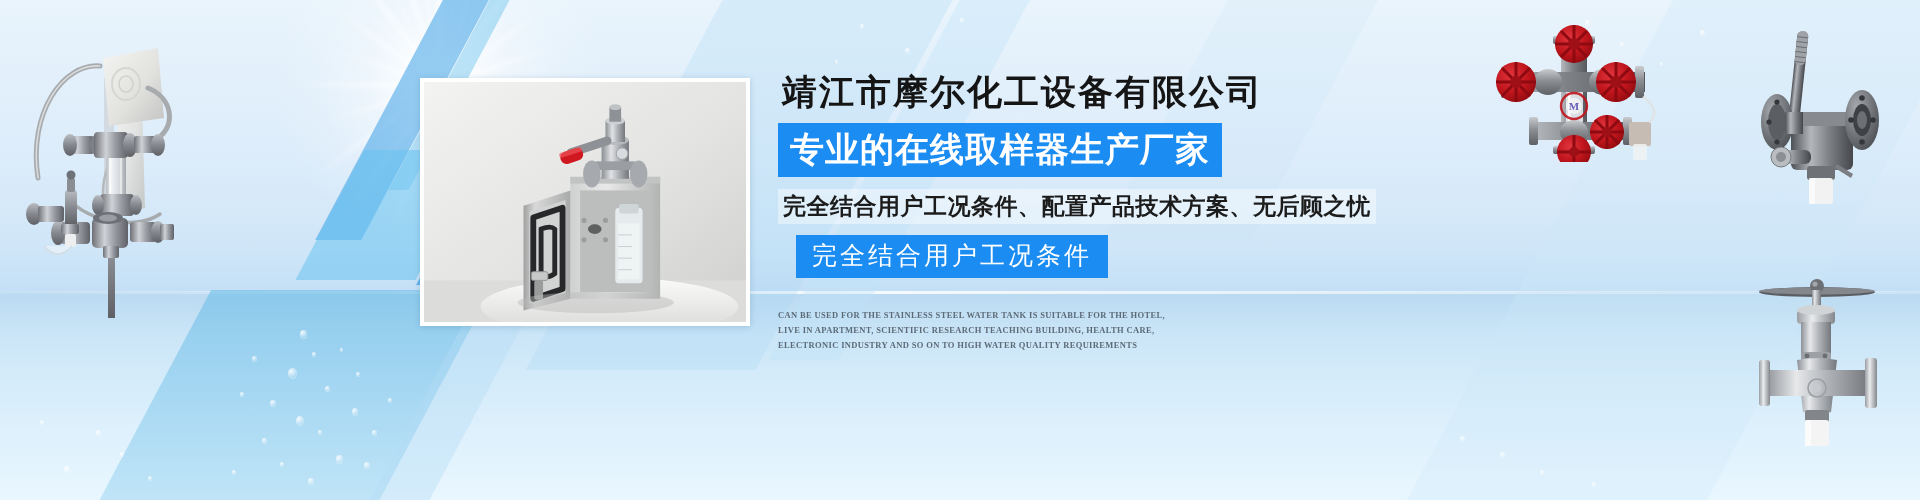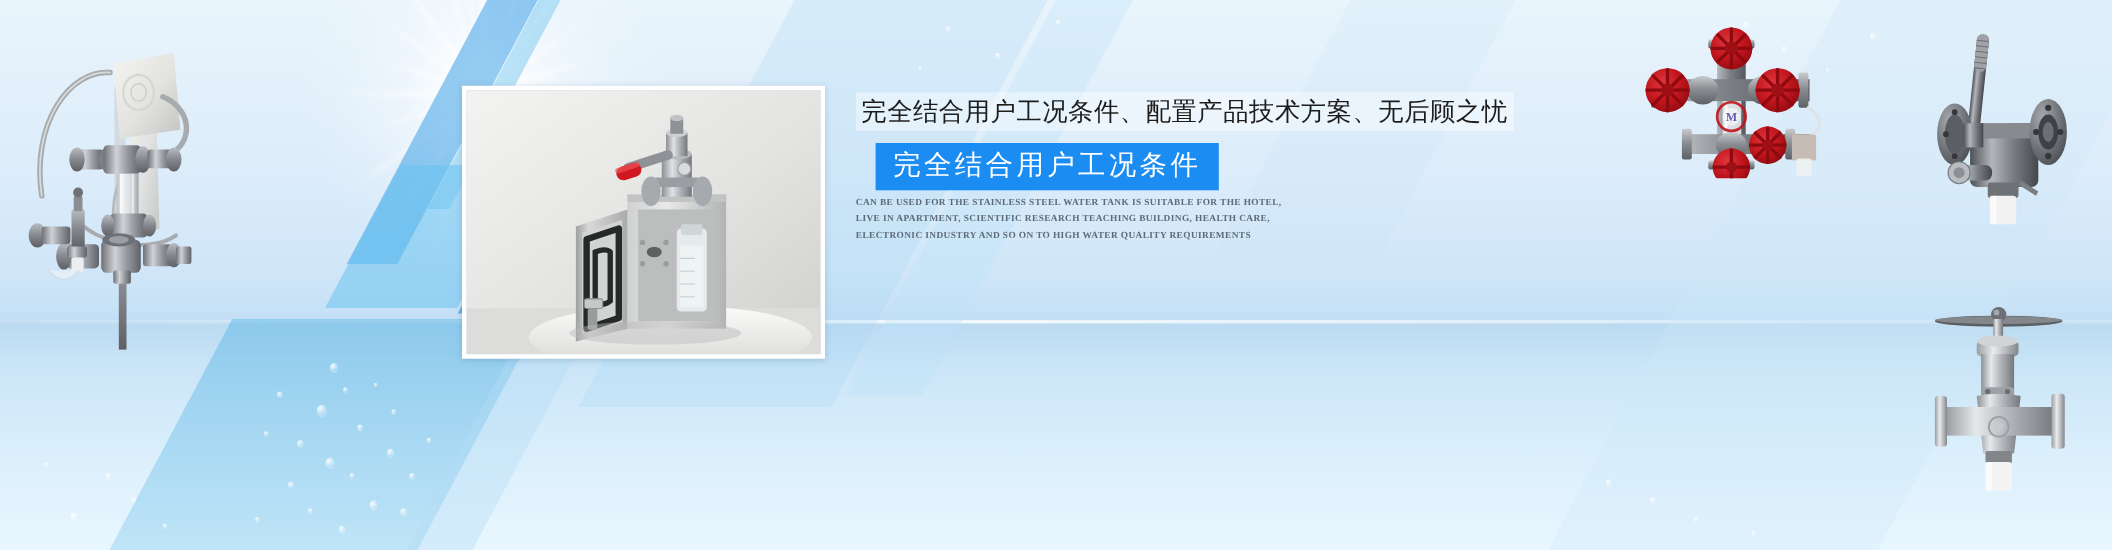--- a/index.html
+++ b/index.html
@@ -124,21 +124,21 @@
     font-weight:700;
     letter-spacing:1px;
     line-height:1;
     padding:9px 12px 11px 12px;
     white-space:nowrap;
   }
 
   .subline {
     margin-top:12px;
     font-size:23px;
-    font-weight:400;
+    font-weight:700;
     color:#1c1c1c;
     letter-spacing:.5px;
     line-height:1.25;
     background:rgba(255,255,255,.42);
     display:inline-block;
     padding:3px 5px;
     white-space:nowrap;
   }
 
   .hl-secondary {
@@ -149,21 +149,21 @@
     color:#ffffff;
     font-size:25px;
     font-weight:500;
     letter-spacing:3px;
     line-height:1;
     padding:8px 16px 10px 16px;
     white-space:nowrap;
   }
 
   .eng-copy {
-    margin-top:3px;
+    margin-top:30px;
     width:400px;
     font-family:"Liberation Serif", serif;
     font-size:8.5px;
     font-weight:700;
     letter-spacing:.35px;
     line-height:1.75;
     color:#5d6b78;
     text-transform:uppercase;
   }
 
@@ -460,20 +460,22 @@
         <rect x="145" y="70" width="48" height="9" rx="4.5" transform="rotate(-18 145 70)" fill="#8e9195"></rect>
         <rect x="138" y="74" width="24" height="13" rx="6.5" transform="rotate(-18 138 74)" fill="#d01820"></rect>
         <rect x="138" y="74" width="24" height="5" rx="2.5" transform="rotate(-18 138 74)" fill="#ec5157" opacity=".7"></rect>
       </g>
 
       <ellipse cx="176" cy="228" rx="80" ry="11" fill="#b7b9b7" opacity=".45"></ellipse>
     </svg>
   </div>
 
   <div class="textblock">
+    <div class="company-name">靖江市摩尔化工设备有限公司</div>
+    <div><span class="hl-primary">专业的在线取样器生产厂家</span></div>
     <div><span class="subline">完全结合用户工况条件、配置产品技术方案、无后顾之忧</span></div>
     <div><span class="hl-secondary">完全结合用户工况条件</span></div>
     <div class="eng-copy">CAN BE USED FOR THE STAINLESS STEEL WATER TANK IS SUITABLE FOR THE HOTEL, LIVE IN APARTMENT, SCIENTIFIC RESEARCH TEACHING BUILDING, HEALTH CARE, ELECTRONIC INDUSTRY AND SO ON TO HIGH WATER QUALITY REQUIREMENTS</div>
   </div>
 
   <div class="prod-cross">
     <svg viewBox="0 0 190 140">
       <defs>
         <linearGradient id="cs" x1="0" y1="0" x2="0" y2="1">
           <stop offset="0" stop-color="#c9cbce"></stop>

